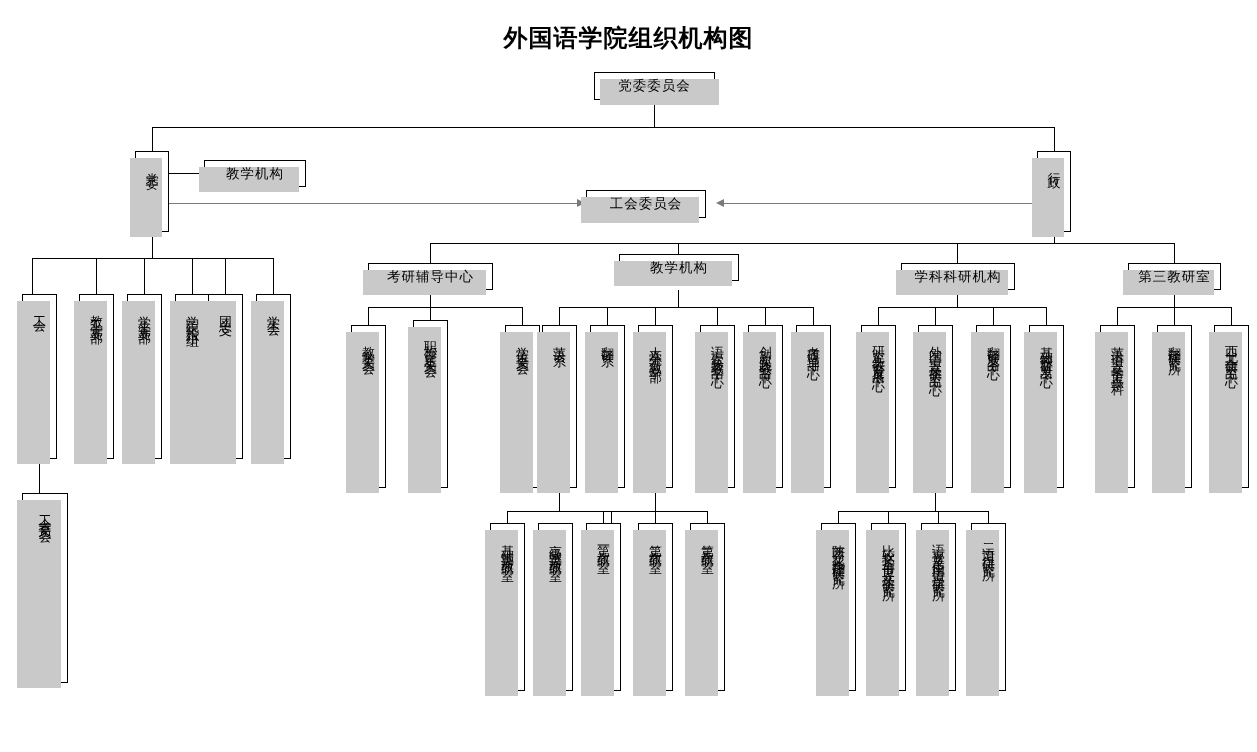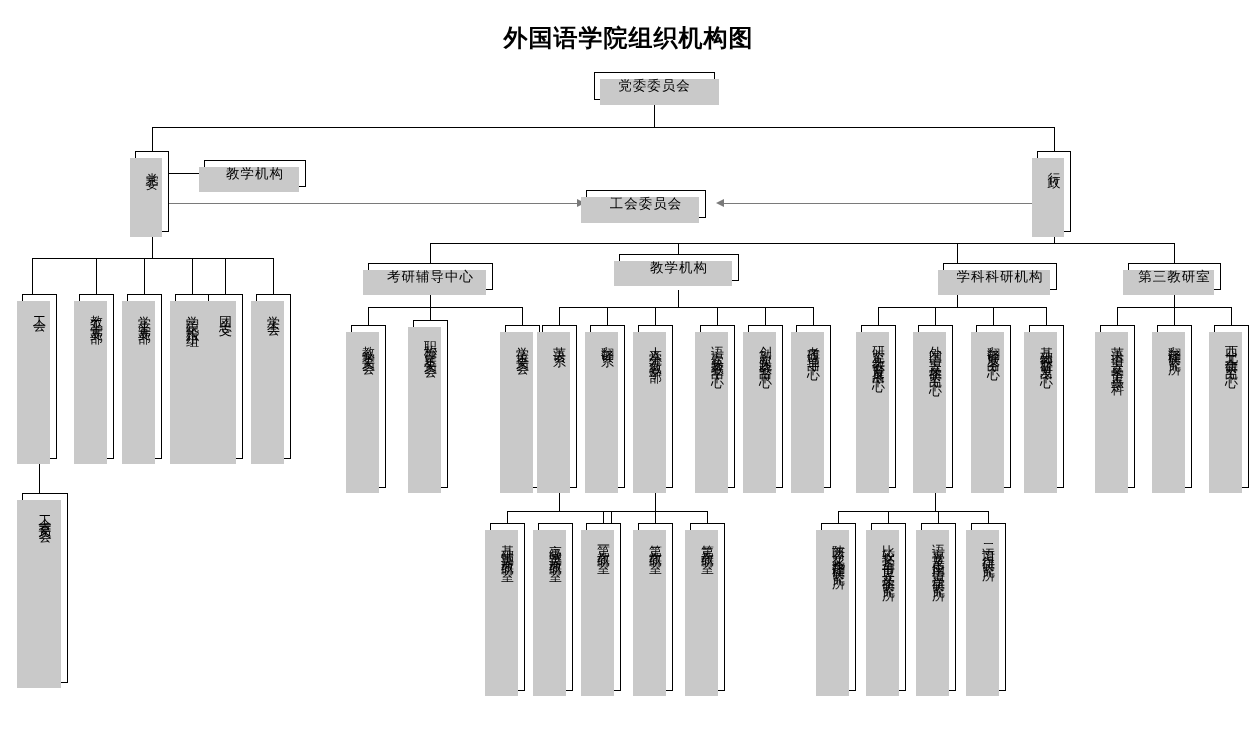--- a/index.html
+++ b/index.html
@@ -164,21 +164,21 @@
   <div class="ln v" style="left:678px;top:243px;height:20px;"></div>
   <div class="ln v" style="left:957px;top:243px;height:20px;"></div>
   <div class="ln v" style="left:1174px;top:243px;height:20px;"></div>
 
   <div class="box horiz" style="left:368px;top:263px;width:125px;height:27px;">
     <span class="lbl">考研辅导中心</span>
   </div>
   <div class="box horiz" style="left:619px;top:254px;width:120px;height:27px;">
     <span class="lbl">教学机构</span>
   </div>
-  <div class="box horiz" style="left:943px;top:263px;width:114px;height:27px;font-family:Liberation Serif, serif;">
+  <div class="box horiz" style="left:901px;top:263px;width:114px;height:27px;font-family:Liberation Serif, serif;">
     <span class="lbl">学科科研机构</span>
   </div>
   <div class="box horiz" style="left:1128px;top:263px;width:93px;height:27px;">
     <span class="lbl">第三教研室</span>
   </div>
 
   <div class="ln v" style="left:430px;top:290px;height:17px;"></div>
   <div class="ln h" style="left:368px;top:307px;width:154px;"></div>
   <div class="ln v" style="left:368px;top:307px;height:18px;"></div>
   <div class="ln v" style="left:430px;top:307px;height:18px;"></div>

